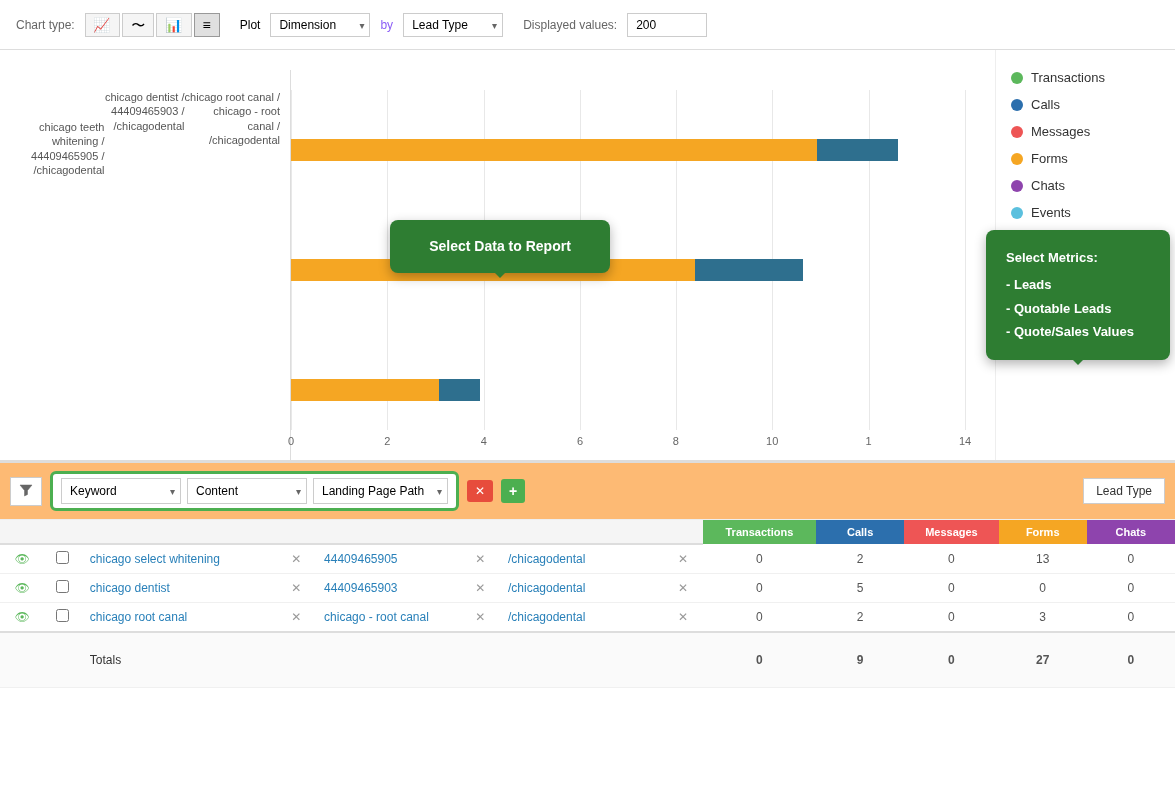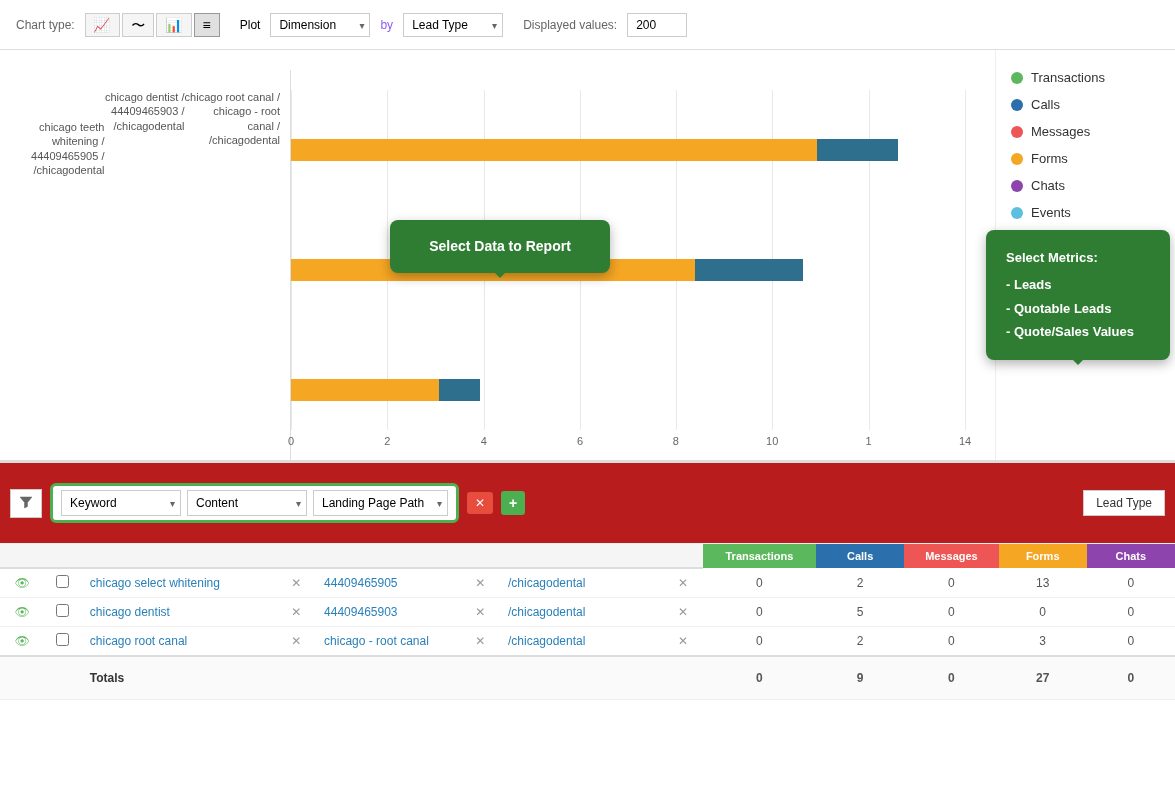--- a/index.html
+++ b/index.html
@@ -39,21 +39,21 @@
       appearance: none;
       -webkit-appearance: none;
       font-size: 12px;
       min-width: 100px;
     }
 
     .displayed-label { color: #666; margin-left: 10px; }
     .displayed-input {
       border: 1px solid #ccc;
       padding: 4px 8px;
-      width: 60px;
+      width: 80px;
       font-size: 12px;
     }
 
     .main-area {
       display: flex;
       height: calc(785px - 50px);
     }
 
     .chart-section {
       flex: 1;
@@ -157,24 +157,24 @@
       position: absolute;
       top: 20px;
       bottom: 30px;
       width: 1px;
       background: #e8e8e8;
     }
 
     .table-toolbar {
       display: flex;
       align-items: center;
-      padding: 20px 10px;
+      padding: 8px 10px;
       gap: 8px;
       border-bottom: 1px solid #eee;
-      background: #b91c1c;
+      background: #fdba74;
       position: relative;
     }
 
     .filter-icon-btn {
       background: #fff;
       border: 1px solid #ccc;
       padding: 5px 8px;
       cursor: pointer;
     }
 
@@ -611,21 +611,21 @@
             <td class="x-small">✕</td>
             <td class="num-cell">0</td>
             <td class="num-cell">2</td>
             <td class="num-cell">0</td>
             <td class="num-cell">3</td>
             <td class="num-cell">0</td>
           </tr>
 
           <tr class="totals-row">
             <td colspan="2"></td>
-            <td colspan="6" style="font-weight:bold; padding:14px 8px;">Totals</td>
+            <td colspan="6" style="font-weight:normal; padding:20px 8px;">Totals</td>
             <td class="num-cell">0</td>
             <td class="num-cell">9</td>
             <td class="num-cell">0</td>
             <td class="num-cell">27</td>
             <td class="num-cell">0</td>
           </tr>
         </tbody>
       </table>
     </div>
   </div>

